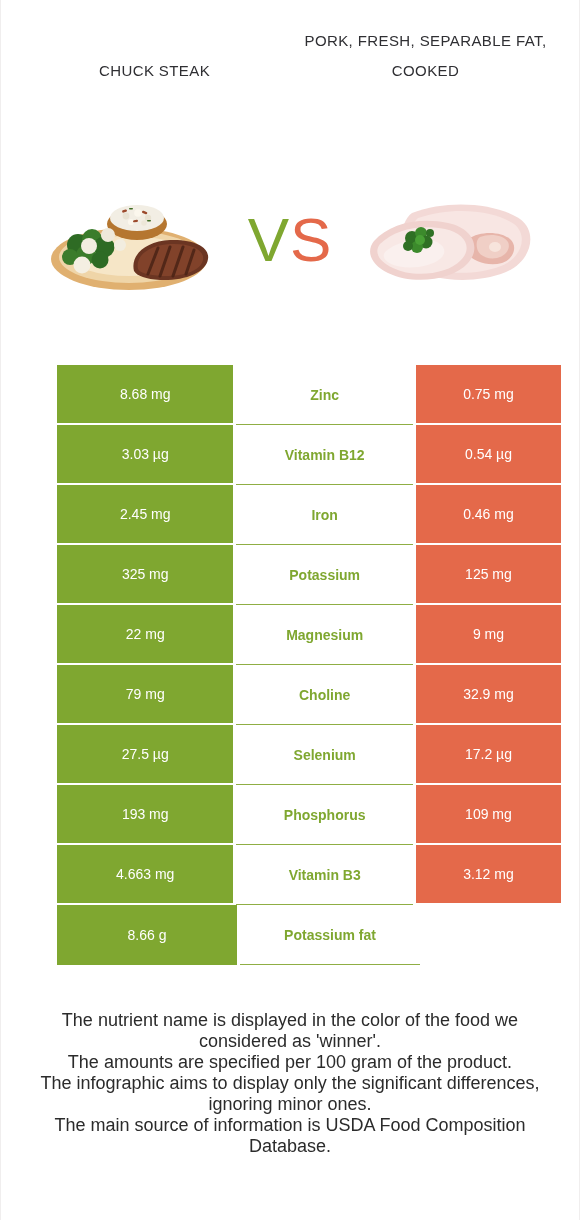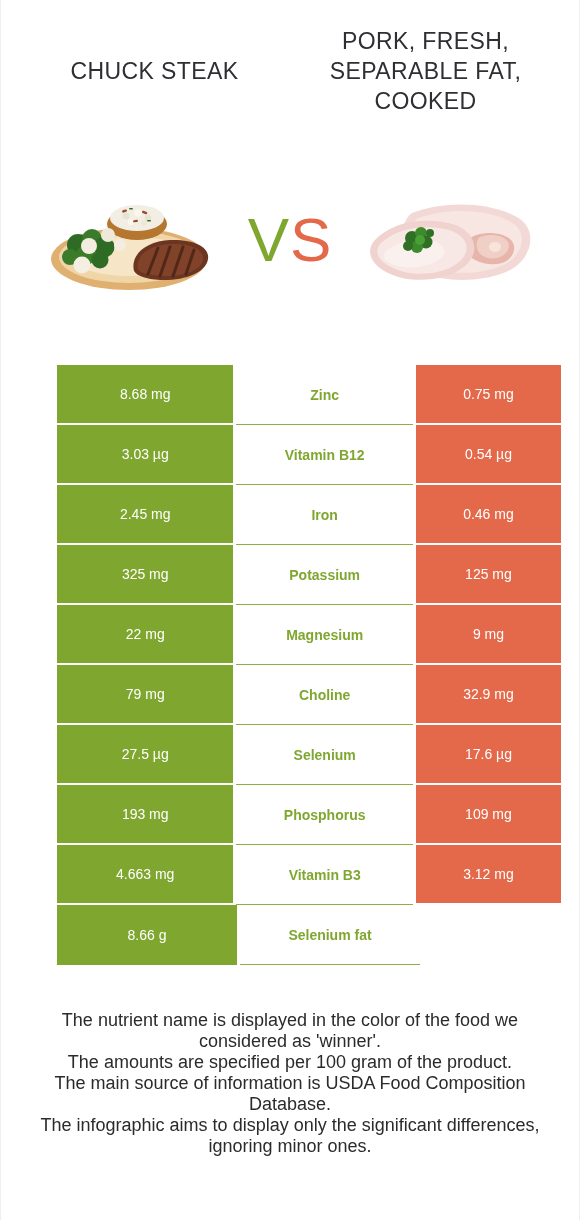--- a/index.html
+++ b/index.html
@@ -29,21 +29,21 @@
     display: flex;
     align-items: flex-start;
     padding: 26px 18px 0 18px;
     box-sizing: border-box;
     height: 140px;
   }
   .title-col {
     width: 50%;
     text-align: center;
     color: #2f2f33;
-    font-size: 23px;
+    font-size: 15px;
     line-height: 30px;
     font-weight: 300;
     letter-spacing: 0.4px;
     text-transform: uppercase;
     padding: 0 6px;
     box-sizing: border-box;
   }
   .title-left { padding-top: 30px; }
   .title-right { padding-top: 0px; }
 
@@ -251,42 +251,42 @@
 
     <div class="row">
       <div class="cell cell-left">79 mg</div>
       <div class="cell cell-mid">Choline</div>
       <div class="cell cell-right">32.9 mg</div>
     </div>
 
     <div class="row">
       <div class="cell cell-left">27.5 µg</div>
       <div class="cell cell-mid">Selenium</div>
-      <div class="cell cell-right">17.6 µg</div>
+      <div class="cell cell-right">17.2 µg</div>
     </div>
 
     <div class="row">
       <div class="cell cell-left">193 mg</div>
       <div class="cell cell-mid">Phosphorus</div>
       <div class="cell cell-right">109 mg</div>
     </div>
 
     <div class="row">
       <div class="cell cell-left">4.663 mg</div>
       <div class="cell cell-mid">Vitamin B3</div>
       <div class="cell cell-right">3.12 mg</div>
     </div>
 
     <div class="row">
       <div class="cell cell-left">8.66 g</div>
-      <div class="cell cell-mid">Selenium fat</div>
+      <div class="cell cell-mid">Potassium fat</div>
     </div>
 
   </div>
 
   <div class="footer">
     <p>The nutrient name is displayed in the color of the food we considered as 'winner'.</p>
     <p>The amounts are specified per 100 gram of the product.</p>
+    <p>The infographic aims to display only the significant differences, ignoring minor ones.</p>
     <p>The main source of information is USDA Food Composition Database.</p>
-    <p>The infographic aims to display only the significant differences, ignoring minor ones.</p>
   </div>
 
 </div>
 
 </body></html>

